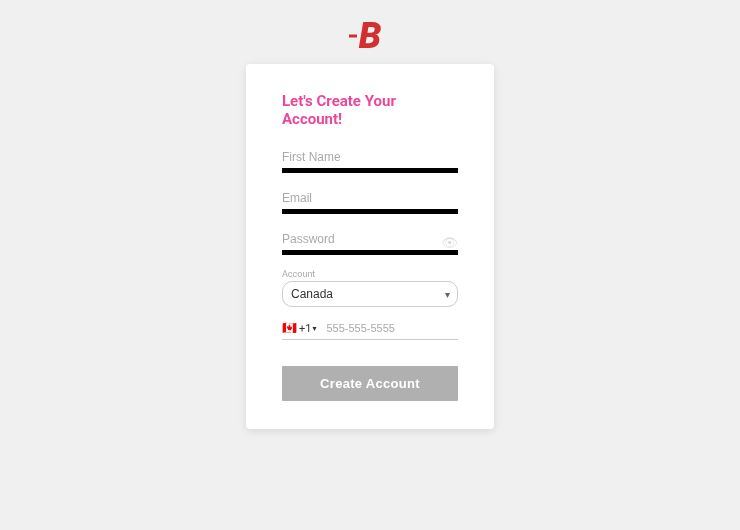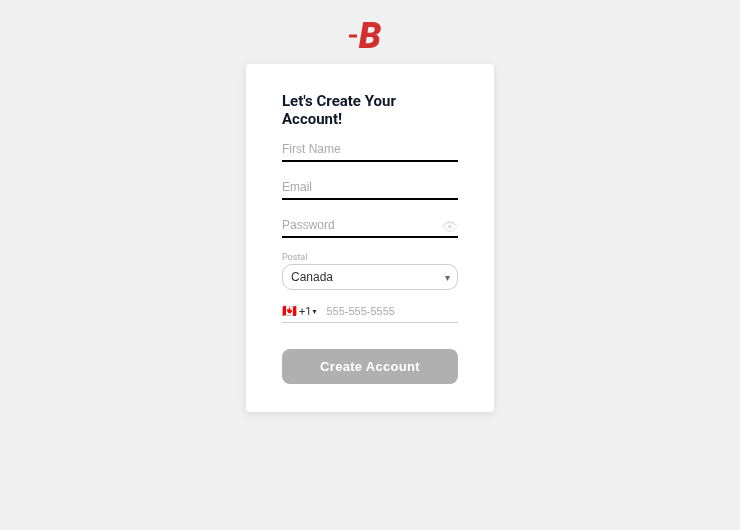--- a/index.html
+++ b/index.html
@@ -50,33 +50,33 @@
       background: #ffffff;
       border-radius: 4px;
       padding: 28px 36px 28px 36px;
       width: 248px;
       box-shadow: 0 2px 8px rgba(0,0,0,0.1);
     }
 
     .card-title {
       font-size: 15px;
       font-weight: 700;
-      color: #0f172a;
-      margin-bottom: 10px;
+      color: #ec4899;
+      margin-bottom: 18px;
     }
 
     .form-group {
       margin-bottom: 14px;
       position: relative;
     }
 
     .form-input {
       width: 100%;
       border: none;
-      border-bottom: 2px solid #000000;
+      border-bottom: 5px solid #000000;
       padding: 4px 0;
       font-size: 12px;
       color: #333;
       outline: none;
       background: transparent;
     }
 
     .form-input::placeholder {
       color: #aaa;
       font-size: 12px;
@@ -191,21 +191,21 @@
     .phone-input::placeholder {
       color: #aaa;
     }
 
     .create-btn {
       width: 100%;
       padding: 10px;
       background: #b0b0b0;
       color: #fff;
       border: none;
-      border-radius: 8px;
+      border-radius: 1px;
       font-size: 13px;
       font-weight: 600;
       cursor: pointer;
       margin-top: 12px;
       letter-spacing: 0.3px;
     }
 
     
     .eye-icon::before {
       content: '👁';
@@ -236,21 +236,21 @@
   </div>
 
   <div class="form-group password-group">
     <input type="password" class="form-input" style="padding-right: 24px;" placeholder="Password">
     <button class="password-toggle">
       <span class="eye-icon"></span>
     </button>
   </div>
 
   <div class="country-group">
-    <span class="country-label">Postal</span>
+    <span class="country-label">Account</span>
     <div class="country-select-wrapper">
       <select class="country-select">
         <option>Canada</option>
         <option>United States</option>
         <option>United Kingdom</option>
         <option>Australia</option>
       </select>
       <span class="select-arrow">▾</span>
     </div>
   </div>

